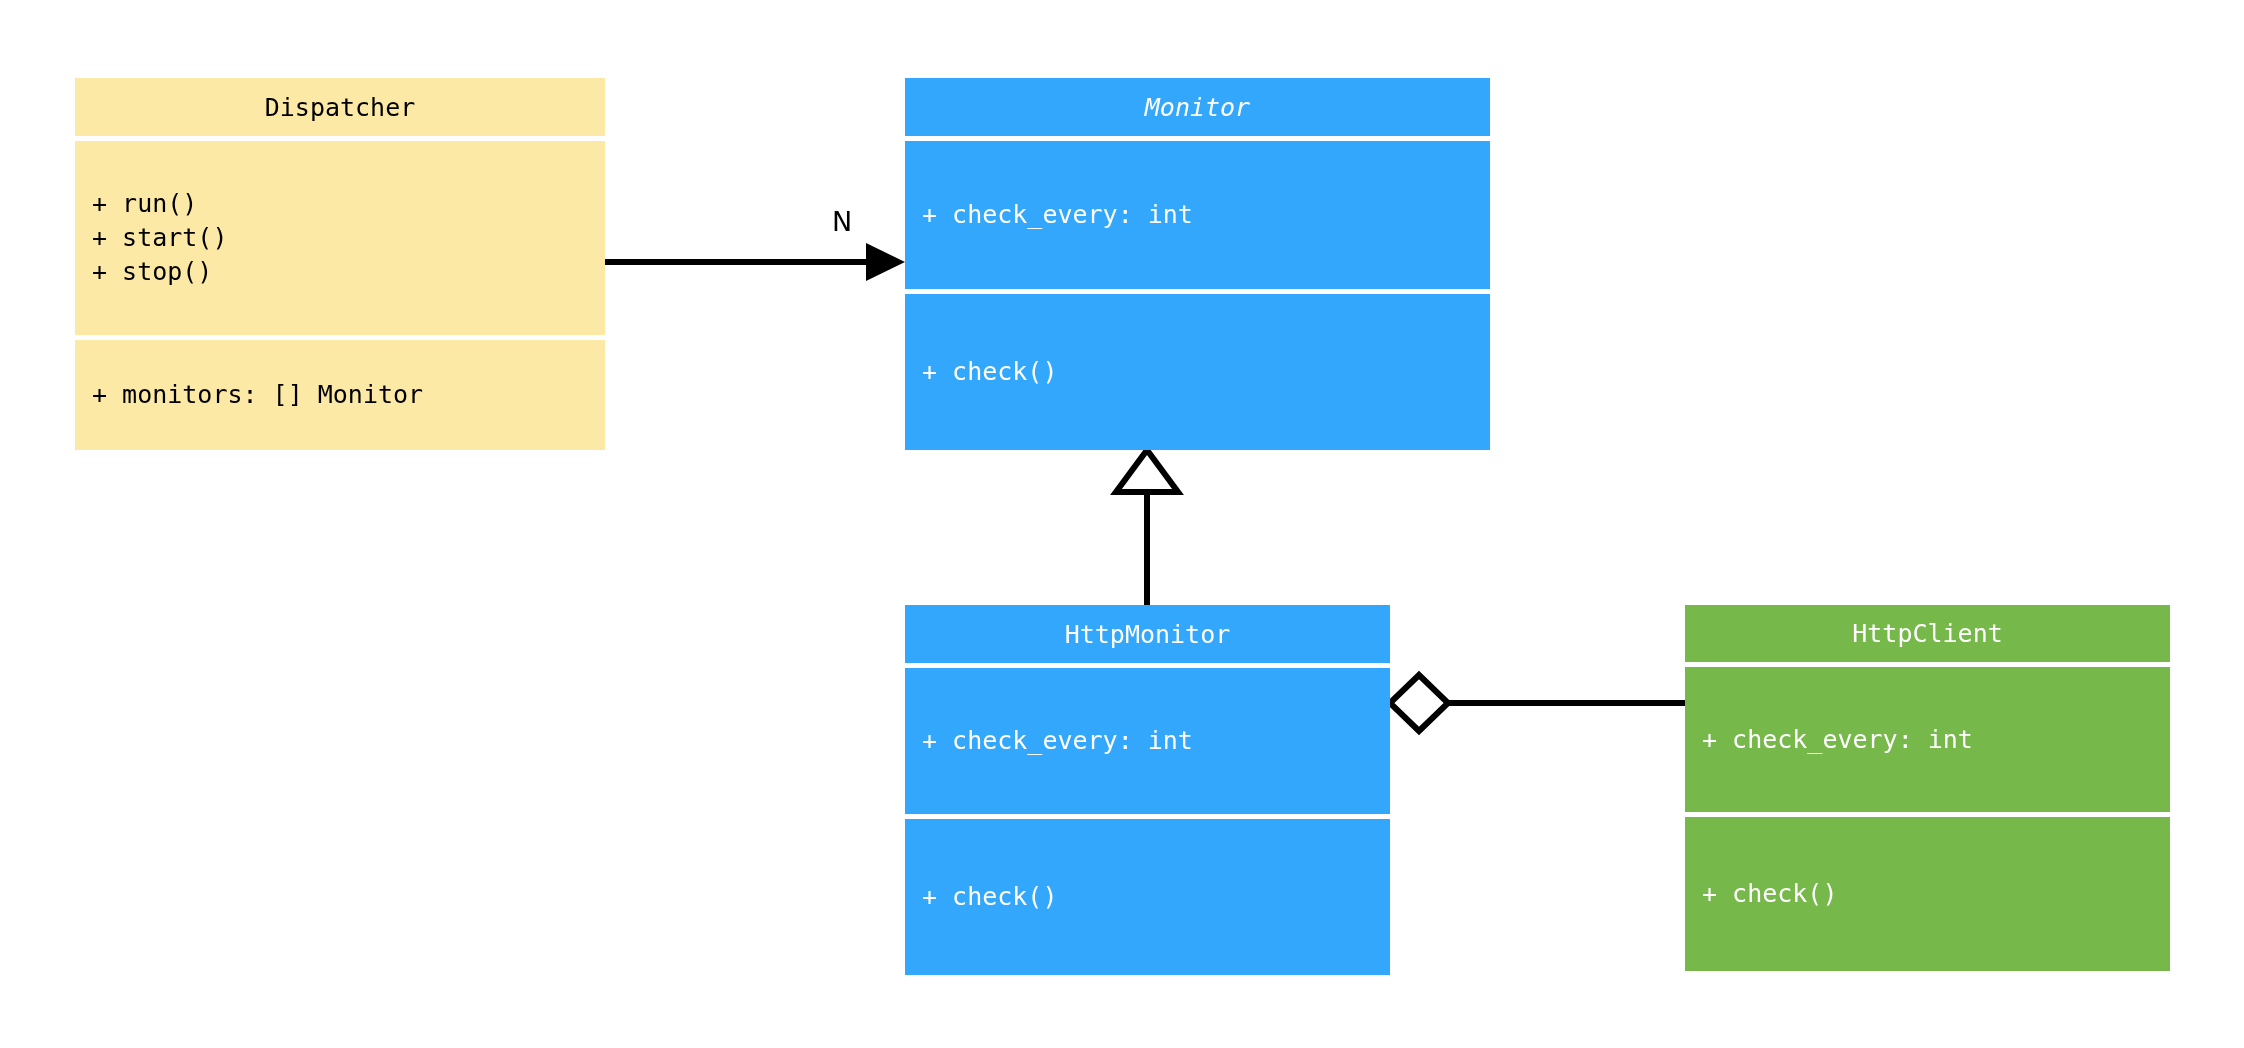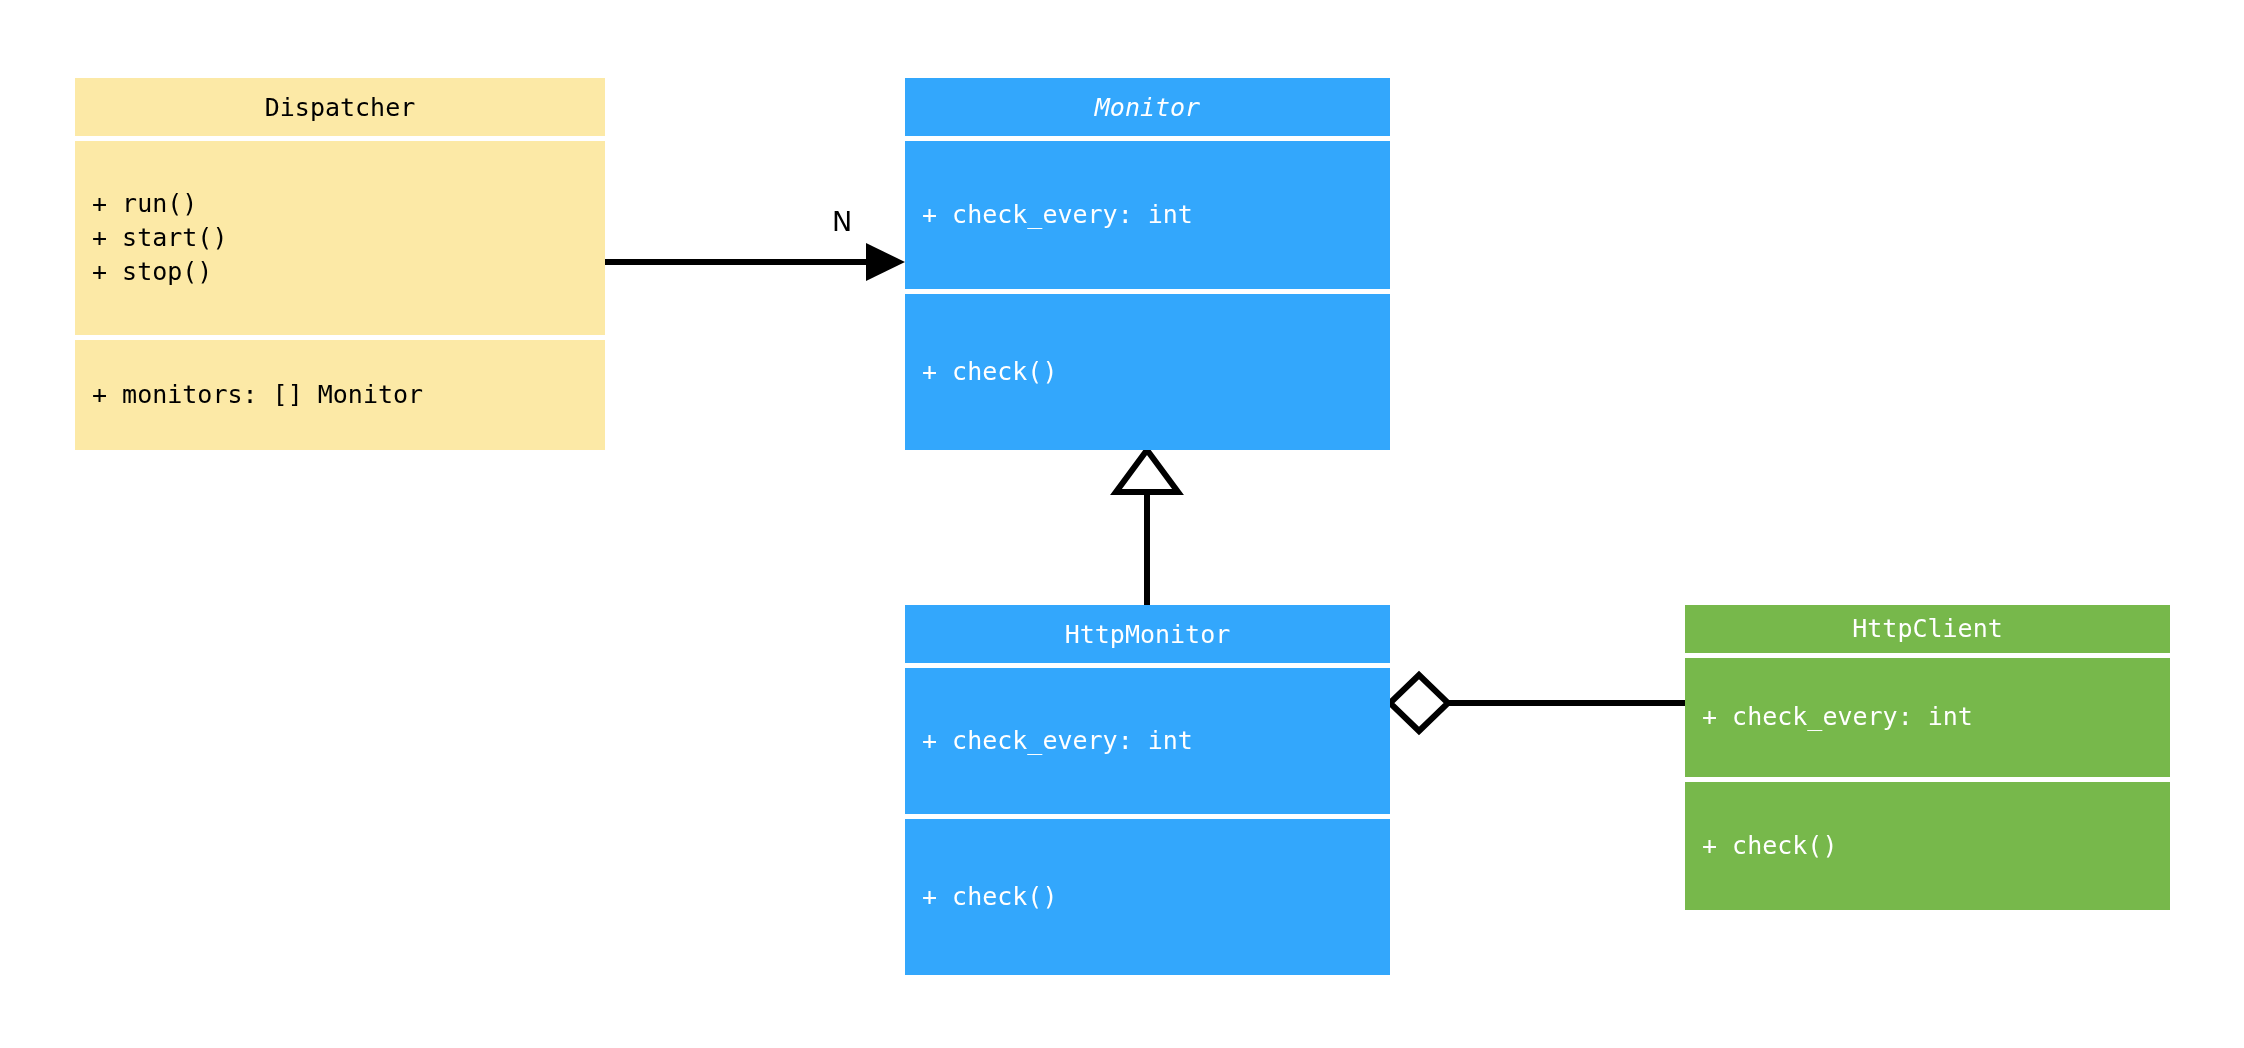--- a/index.html
+++ b/index.html
@@ -119,41 +119,41 @@
     <div class="uml-compartment uml-members" style="height:194px; --member-color:#000000;">
       <div class="uml-member">+ run()</div>
       <div class="uml-member">+ start()</div>
       <div class="uml-member">+ stop()</div>
     </div>
     <div class="uml-compartment uml-members" style="height:110px; --member-color:#000000;">
       <div class="uml-member">+ monitors: [] Monitor</div>
     </div>
   </div>
 
-  <div class="uml-class" id="class-monitor" style="left:905px; top:78px; width:485px; height:372px; --fill:#33a7fc;">
+  <div class="uml-class" id="class-monitor" style="left:905px; top:78px; width:585px; height:372px; --fill:#33a7fc;">
     <div class="uml-compartment uml-title abstract" style="height:58px; --title-color:#ffffff;">Monitor</div>
     <div class="uml-compartment uml-members" style="height:148px; --member-color:#ffffff;">
       <div class="uml-member">+ check_every: int</div>
     </div>
     <div class="uml-compartment uml-members" style="height:156px; --member-color:#ffffff;">
       <div class="uml-member">+ check()</div>
     </div>
   </div>
 
   <div class="uml-class" id="class-http-monitor" style="left:905px; top:605px; width:485px; height:370px; --fill:#33a7fc;">
     <div class="uml-compartment uml-title" style="height:58px; --title-color:#ffffff;">HttpMonitor</div>
     <div class="uml-compartment uml-members" style="height:146px; --member-color:#ffffff;">
       <div class="uml-member">+ check_every: int</div>
     </div>
     <div class="uml-compartment uml-members" style="height:156px; --member-color:#ffffff;">
       <div class="uml-member">+ check()</div>
     </div>
   </div>
 
-  <div class="uml-class" id="class-http-client" style="left:1685px; top:605px; width:485px; height:305px;justify-content:space-between; --fill:#77b84b;">
+  <div class="uml-class" id="class-http-client" style="left:1685px; top:605px; width:485px; height:366px;justify-content:space-between; --fill:#77b84b;">
     <div class="uml-compartment uml-title" style="height:58px; --title-color:#ffffff;">HttpClient</div>
     <div class="uml-compartment uml-members" style="height:146px; --member-color:#ffffff;">
       <div class="uml-member">+ check_every: int</div>
     </div>
     <div class="uml-compartment uml-members" style="height:156px; --member-color:#ffffff;">
       <div class="uml-member">+ check()</div>
     </div>
   </div>
 
 </div>

